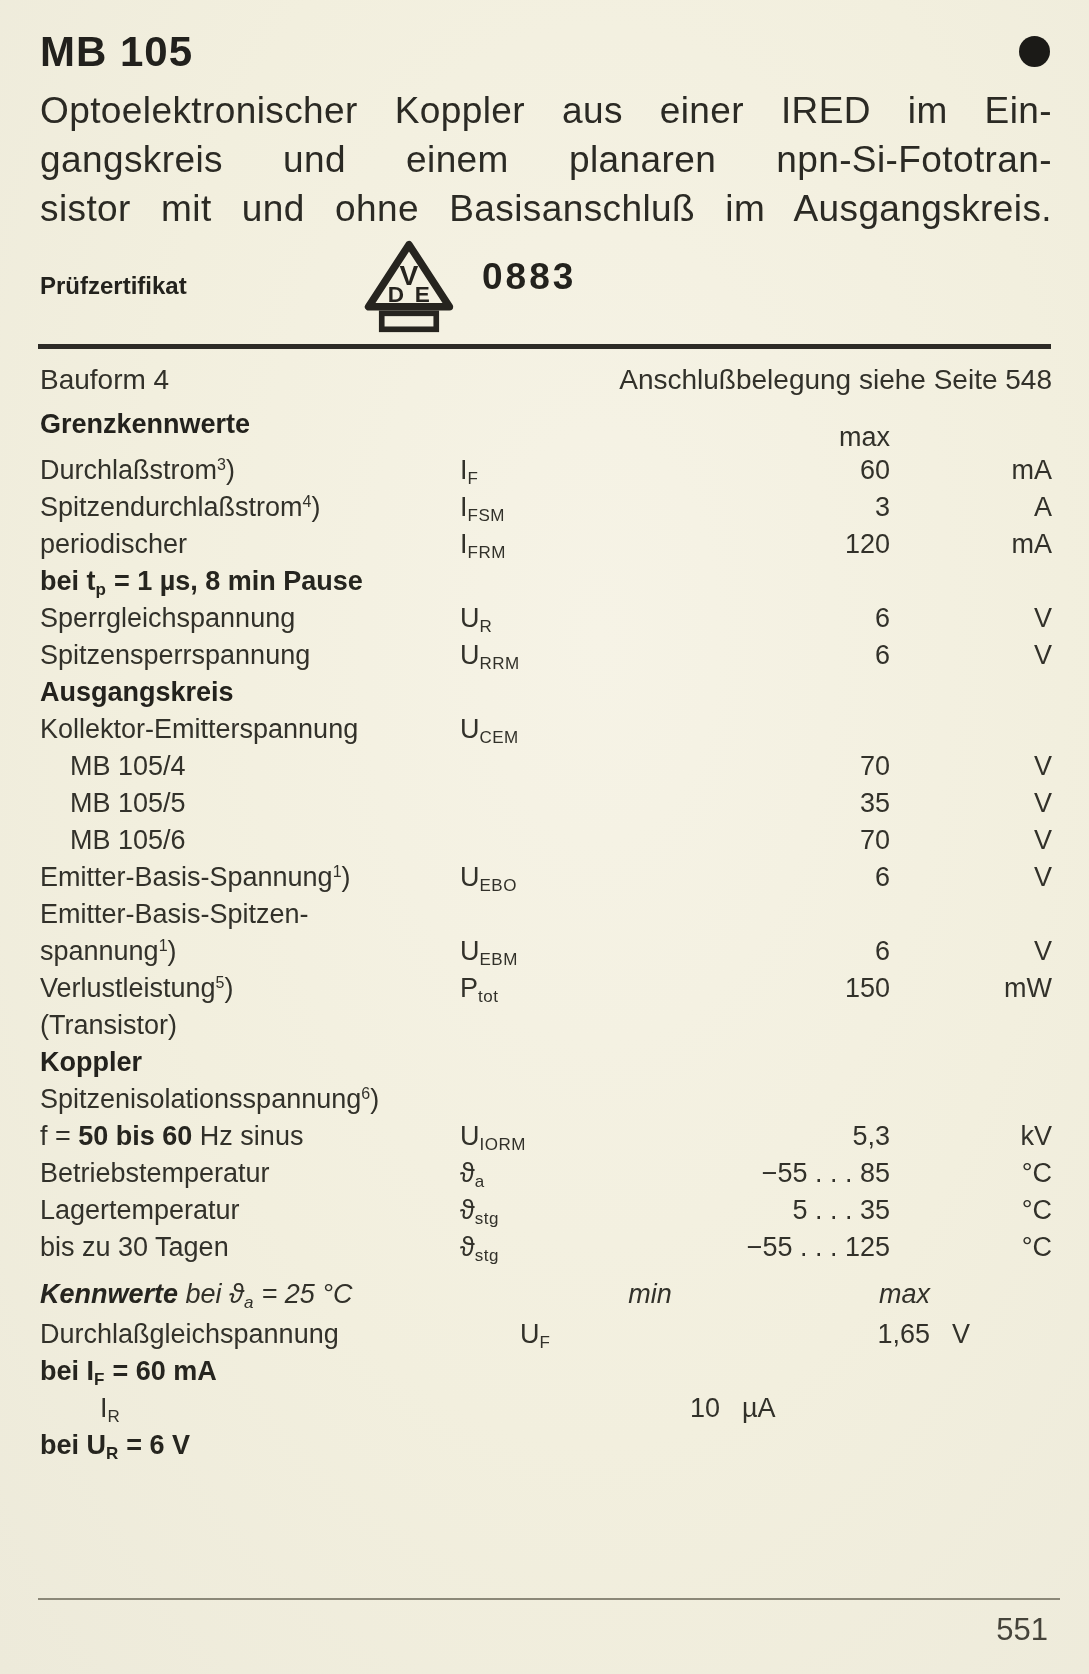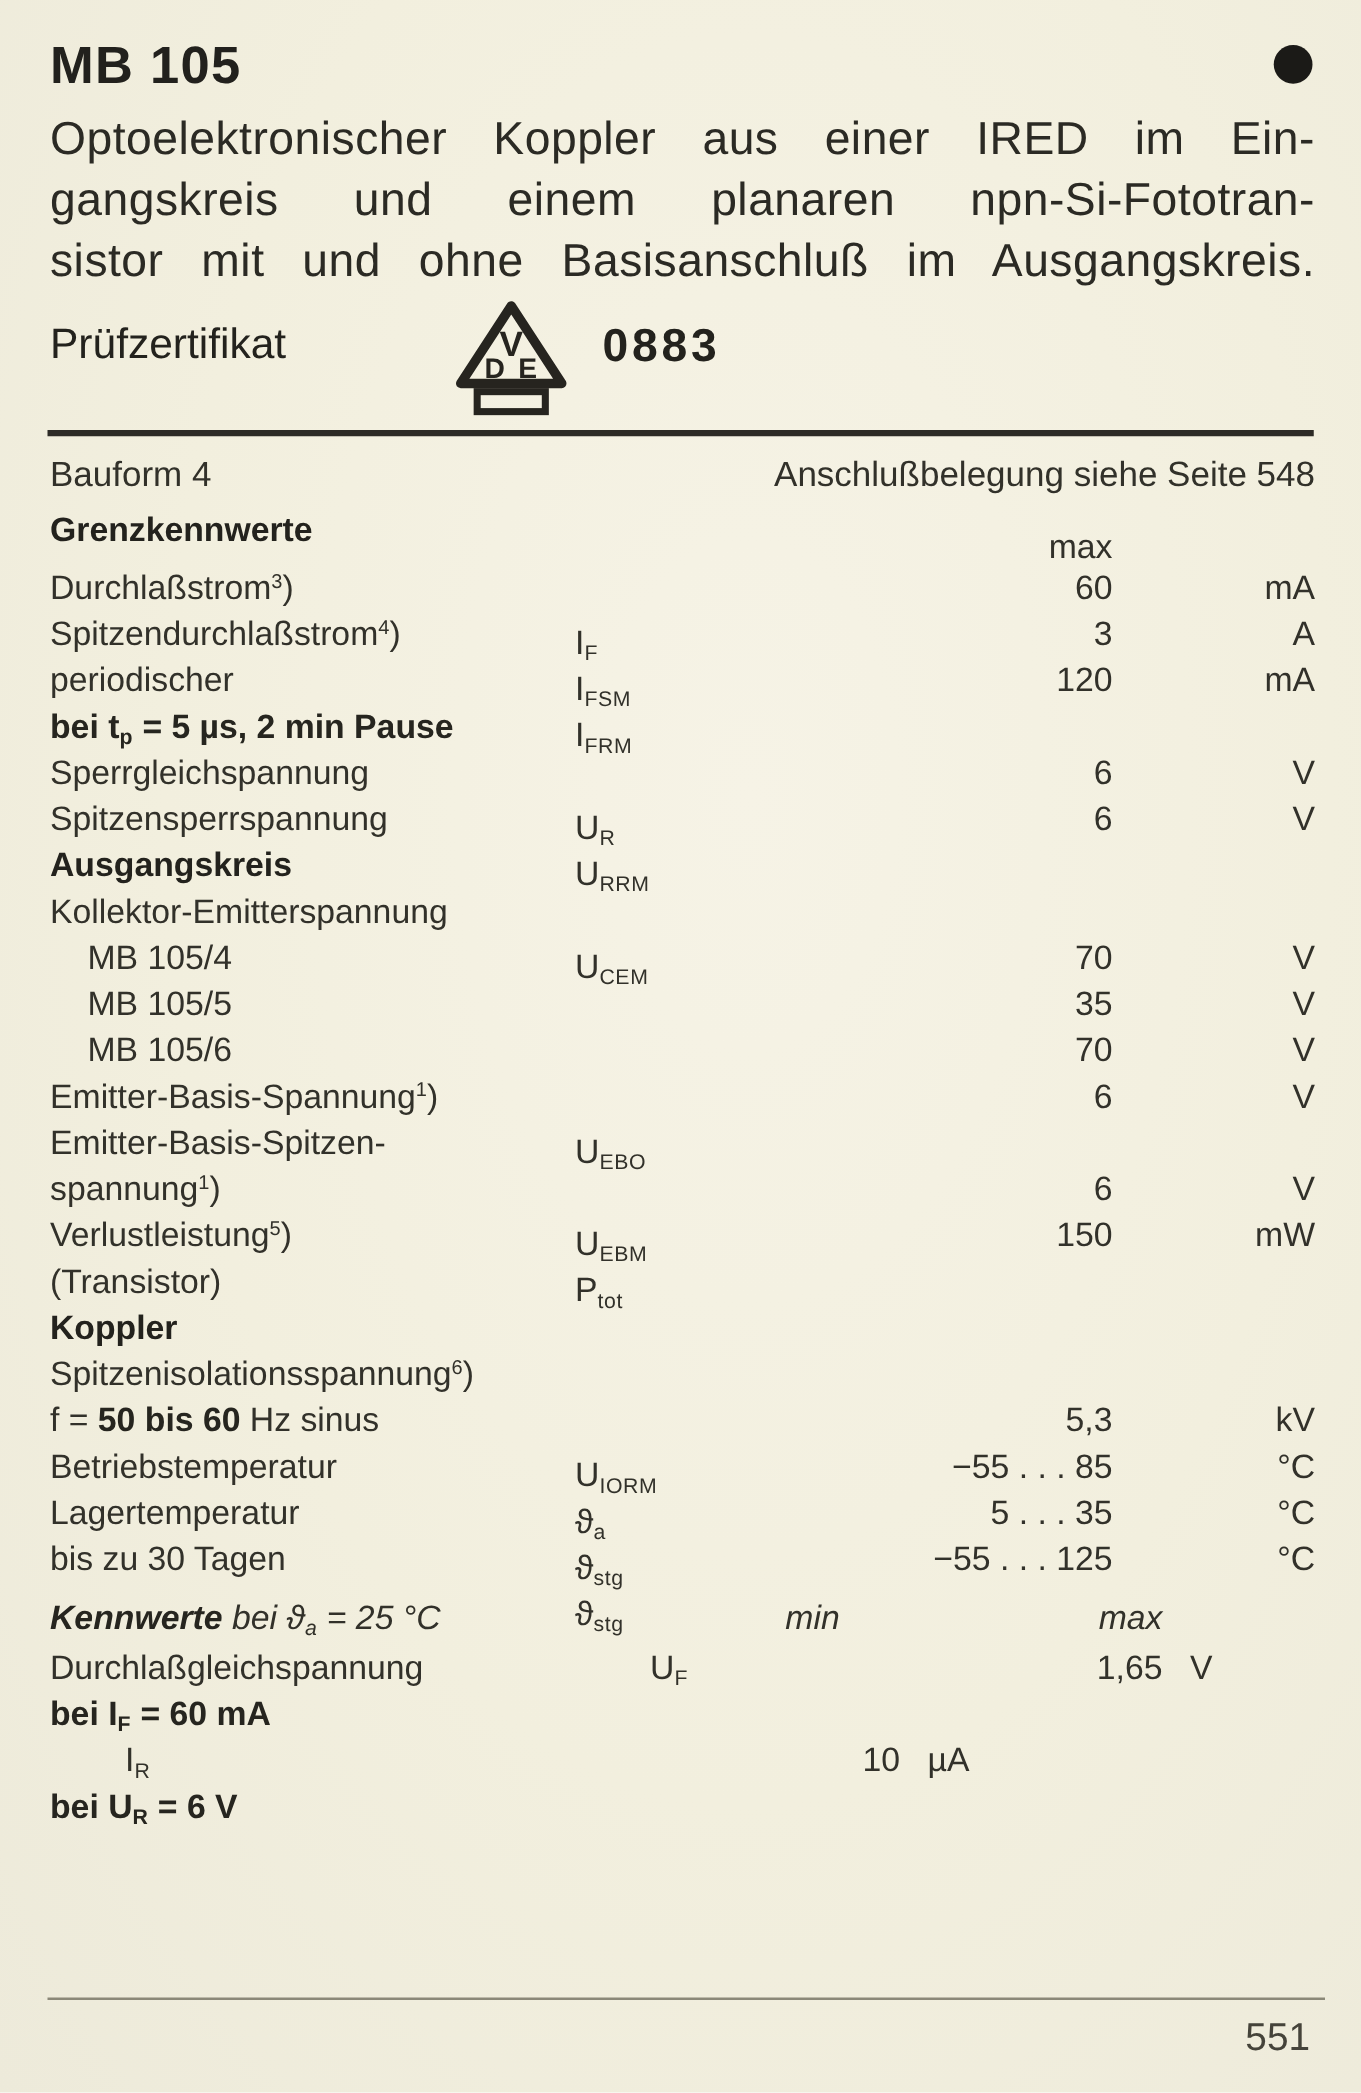--- a/index.html
+++ b/index.html
@@ -8,41 +8,41 @@
     background:radial-gradient(ellipse at 55% 38%, #f6f3e6 0%, #f2efde 55%, #edeada 100%);
     font-family:"Liberation Sans","DejaVu Sans",sans-serif;
     color:#31302a;
   }
   
   .part-number{position:absolute;left:40px;top:28px;font-size:42px;font-weight:bold;letter-spacing:1px;color:#22211d;}
   .reg-dot{position:absolute;left:1019px;top:36px;width:31px;height:31px;border-radius:50%;background:#1b1a17;}
   .desc{position:absolute;left:40px;top:86px;width:1012px;font-size:37px;line-height:49px;color:#2b2a24;letter-spacing:.4px;}
   .dline{text-align:justify;text-align-last:justify;}
   .cert{position:absolute;left:40px;top:238px;width:1012px;height:100px;}
-  .cert-label{position:absolute;left:0;top:18px;font-size:34px;font-weight:normal;color:#23221d;}
+  .cert-label{position:absolute;left:0;top:34px;font-size:24px;font-weight:bold;color:#23221d;}
   .vde{position:absolute;left:322px;top:0;}
   .cert-num{position:absolute;left:442px;top:18px;font-size:37px;font-weight:bold;letter-spacing:3px;color:#23221d;}
   .rule-top{position:absolute;left:38px;top:344px;width:1013px;height:5px;background:#2d2b26;}
   
   #spec-table{position:absolute;left:40px;top:362px;width:1012px;font-size:27px;color:#32312a;}
   .row{display:grid;height:37px;line-height:37px;}
   .row.data{grid-template-columns:420px 180px 250px 162px;}
   .row.twocol{grid-template-columns:1fr auto;height:46px;line-height:36px;font-size:28px;}
   .row.headmax{grid-template-columns:420px 180px 250px 162px;height:44px;line-height:32px;}
   .row.headmax .gtitle{font-weight:bold;color:#23221d;}
   .row.headmax .maxlbl{position:relative;top:13px;}
   .row.sub{grid-template-columns:1fr;font-weight:bold;color:#23221d;}
   .row.plain,.row.note{grid-template-columns:1fr;}
   .row.para{display:block;height:82px;line-height:41px;padding-top:1px;}
   .pline{text-align:left;}
   .pline.just{text-align:justify;text-align-last:justify;}
   .row.khead,.row.krow{grid-template-columns:420px 120px 140px 210px 122px;}
   .row.khead{height:50px;padding-top:10px;box-sizing:border-box;line-height:37px;font-style:italic;}
   .cell-klabel{grid-column:1/3;}
-  .cell-sym{padding-left:0;margin-top:44px;}
+  .cell-sym{padding-left:0;}
   .cell-ksym{padding-left:60px;}
   .cell-val,.cell-max{text-align:right;}
   .cell-unit{text-align:right;}
   .cell-min{text-align:center;}
   .cell-kunit{text-align:left;padding-left:22px;}
   .cell-label.indent{padding-left:30px;}
   sub{font-size:17px;line-height:0;vertical-align:-5px;letter-spacing:.5px;}
   sup{font-size:16px;line-height:0;vertical-align:9px;}
   .b{font-weight:bold;color:#26251f;}
   
@@ -100,21 +100,21 @@
         <div class="cell cell-val">3</div>
         <div class="cell cell-unit">A</div>
       </div>
       <div class="row data">
         <div class="cell cell-label"><span>periodischer</span></div>
         <div class="cell cell-sym"><span>I</span><sub>FRM</sub></div>
         <div class="cell cell-val">120</div>
         <div class="cell cell-unit">mA</div>
       </div>
       <div class="row note">
-        <div class="cell cell-label"><span class="b">bei t</span><sub class="b">p</sub><span class="b"> = 5 µs, 2 min Pause</span></div>
+        <div class="cell cell-label"><span class="b">bei t</span><sub class="b">p</sub><span class="b"> = 1 µs, 8 min Pause</span></div>
       </div>
       <div class="row data">
         <div class="cell cell-label"><span>Sperrgleichspannung</span></div>
         <div class="cell cell-sym"><span>U</span><sub>R</sub></div>
         <div class="cell cell-val">6</div>
         <div class="cell cell-unit">V</div>
       </div>
       <div class="row data">
         <div class="cell cell-label"><span>Spitzensperrspannung</span></div>
         <div class="cell cell-sym"><span>U</span><sub>RRM</sub></div>

